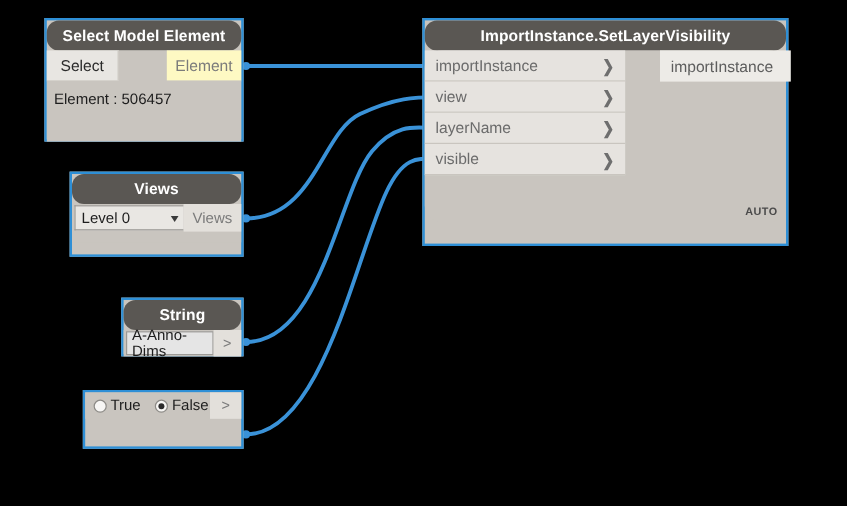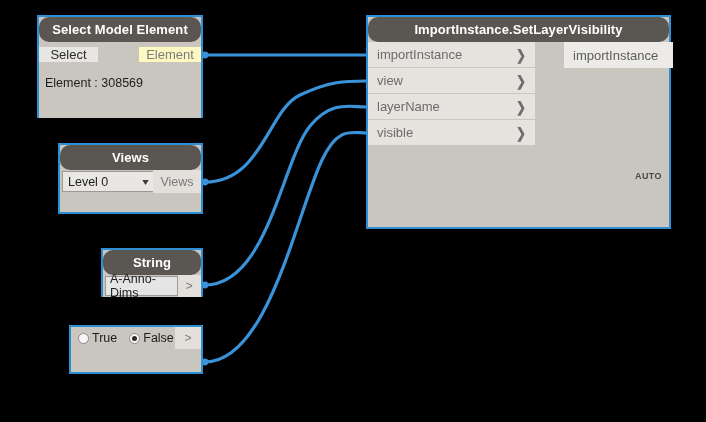--- a/index.html
+++ b/index.html
@@ -83,24 +83,24 @@
     display: flex;
     align-items: center;
     justify-content: flex-start;
     padding-left: 9px;
     box-sizing: border-box;
     height: 26px;
   }
 
   
   #node-main {
-    left: 366px;
+    left: 352px;
     top: 15px;
     width: 305px;
-    height: 214px;
+    height: 190px;
   }
   #node-main .node-body { height: 143px; border-radius: 14px; }
   #node-main .in-stack {
     position: absolute;
     left: 0; top: 0;
     width: 167px;
   }
   #node-main .in-port { width: 167px; height: 26px; }
   #node-main .out-port {
     left: 196px;
@@ -122,21 +122,20 @@
     left: 37px;
     top: 15px;
     width: 166px;
     height: 103px;
   }
   #node-select .node-body { height: 76px; }
   #node-select .sme-row {
     display: flex;
     height: 25px;
     border-bottom: 1px solid #c9c5bf;
-    align-items: center;
   }
   #node-select .sme-button {
     flex: 1 1 auto;
     background: #e8e6e2;
     color: #2b2b2b;
     font-size: 13px;
     display: flex;
     align-items: center;
     justify-content: center;
     border-right: 1px solid #c9c5bf;
@@ -322,21 +321,21 @@
     </g>
   </svg>
 
   <div class="node" id="node-select">
     <div class="node-header">Select Model Element</div>
     <div class="node-body">
       <div class="sme-row">
         <div class="sme-button">Select</div>
         <div class="sme-out">Element</div>
       </div>
-      <div class="sme-text">Element : 308569</div>
+      <div class="sme-text">Element : 506457</div>
     </div>
   </div>
 
   <div class="node" id="node-views">
     <div class="node-header">Views</div>
     <div class="node-body">
       <div class="v-row">
         <div class="v-select">
           <span>Level 0</span>
           <span class="caret">▾</span>

